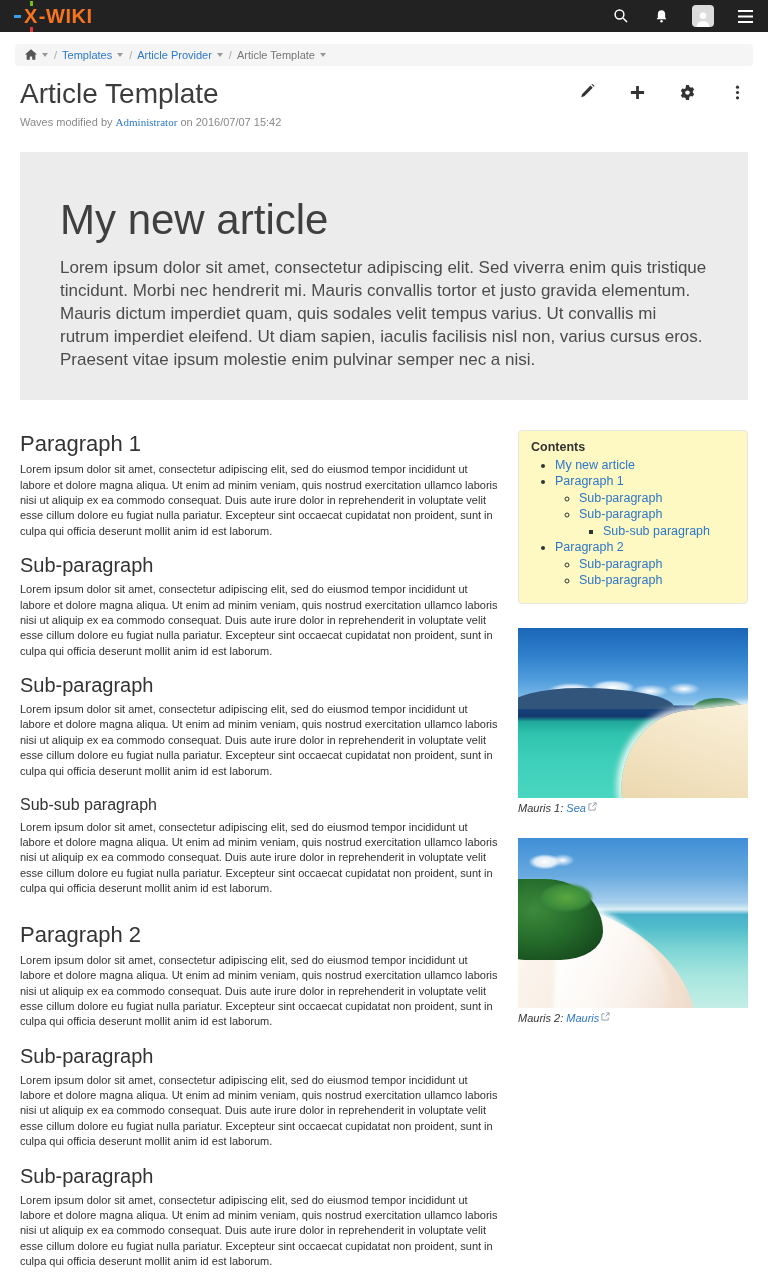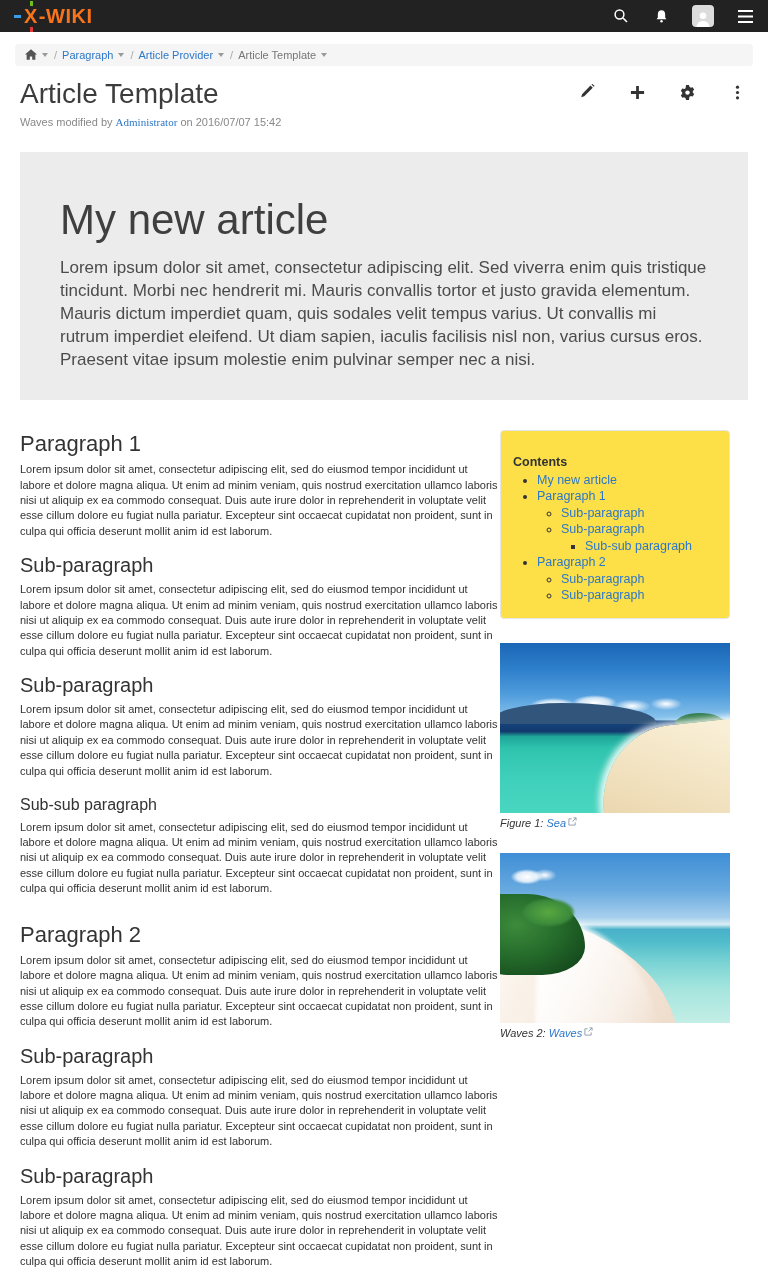--- a/index.html
+++ b/index.html
@@ -49,33 +49,33 @@
   .modified a { color:#2d77c9; text-decoration:none;font-family:Liberation Serif, serif; }
 
   
   .jumbotron {
     margin-top:24px; background:#ececec; padding:46px 40px 28px;
   }
   .jumbotron h2 { font-size:42px; font-weight:400; color:#3f3f3f; margin:0 0 15px; line-height:1.05; }
   .jumbotron p { font-size:17px; line-height:1.35; color:#4c4c4c; margin:0; }
 
   
-  .content-row { display:flex; margin-top:30px; align-items:flex-start; }
+  .content-row { display:flex; gap:18px; margin-top:30px; align-items:flex-start; }
   .col-main { width:480px; flex-shrink:0; }
   .col-side { width:230px; flex-shrink:0; }
 
   .col-main h2 { font-size:22px; font-weight:400; color:#333; margin:26px 0 6px; line-height:1.1; }
   .col-main h2.first { margin-top:2px; }
   .col-main h3 { font-size:20px; font-weight:400; color:#333; margin:15px 0 6px; line-height:1.1; }
   .col-main h4 { font-size:16px; font-weight:400; color:#333; margin:17px 0 6px; line-height:1.1; }
   .col-main p  { font-size:11px; line-height:1.4; color:#333; margin:0; }
 
   
-  .toc-panel { background:#fde047; border:1px solid #e5e5e5; border-radius:4px;
-               padding:24px 12px 14px; }
+  .toc-panel { background:#fef9c3; border:1px solid #e5e5e5; border-radius:4px;
+               padding:9px 12px 14px; }
   .toc-title { font-size:12.5px; font-weight:bold; color:#333; }
   .toc-panel ul { margin:3px 0 0; padding-left:24px; font-size:12.5px; line-height:1.32; color:#333; }
   .toc-panel ul ul { margin-top:0; }
   .toc-l1 { list-style-type:disc; }
   .toc-l2 { list-style-type:circle; }
   .toc-l3 { list-style-type:square; }
   .toc-panel a { color:#2d77c9; text-decoration:none; }
 
   
   .figure { margin-top:24px; }
@@ -169,21 +169,21 @@
   <div class="main">
 
     <div class="breadcrumb">
       <span>
         <svg width="12" height="11" viewBox="0 0 16 14" style="vertical-align:-1px">
             <path fill="#555" d="M8 0L0 7h2.2v7h4.2V9.5h3.2V14h4.2V7H16z"></path>
           </svg>
       </span>
         <span class="caret"></span>
       <span class="bc-sep">/</span>
-      <a href="#">Paragraph</a>
+      <a href="#">Templates</a>
         <span class="caret"></span>
       <span class="bc-sep">/</span>
       <a href="#">Article Provider</a>
         <span class="caret"></span>
       <span class="bc-sep">/</span>
       <span class="bc-current">Article Template</span>
         <span class="caret"></span>
     </div>
 
     <div class="title-row">
@@ -270,39 +270,39 @@
         </div>
 
         <div class="figure">
           <div class="fig-img img-sea">
             <div class="clouds"></div>
             <div class="mountains"></div>
             <div class="hill"></div>
             <div class="sand"></div>
           </div>
           <div class="fig-caption">
-            <span>Figure 1:</span>
+            <span>Mauris 1:</span>
             <a href="#">Sea</a><span class="ext-icon"><svg width="9" height="9" viewBox="0 0 10 10">
                   <path fill="none" stroke="#8a9aa8" d="M4 2H1v7h7V6"></path>
                   <path fill="none" stroke="#8a9aa8" d="M5 5l4-4M6 1h3v3"></path>
                 </svg></span>
           </div>
         </div>
 
         <div class="figure">
           <div class="fig-img img-waves">
             <div class="cloud"></div>
             <div class="sand"></div>
             <div class="foam"></div>
             <div class="veg"></div>
             <div class="veg2"></div>
           </div>
           <div class="fig-caption">
-            <span>Waves 2:</span>
-            <a href="#">Waves</a><span class="ext-icon"><svg width="9" height="9" viewBox="0 0 10 10">
+            <span>Mauris 2:</span>
+            <a href="#">Mauris</a><span class="ext-icon"><svg width="9" height="9" viewBox="0 0 10 10">
                   <path fill="none" stroke="#8a9aa8" d="M4 2H1v7h7V6"></path>
                   <path fill="none" stroke="#8a9aa8" d="M5 5l4-4M6 1h3v3"></path>
                 </svg></span>
           </div>
         </div>
 
       </div>
     </div>
 
   </div>

